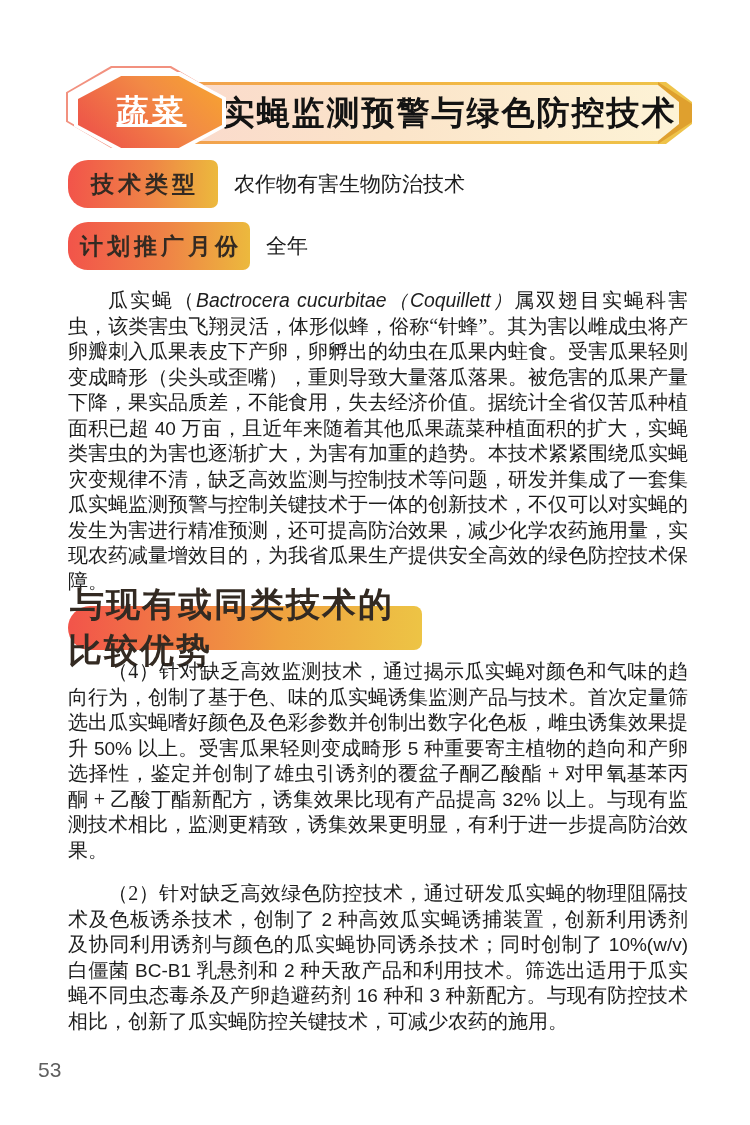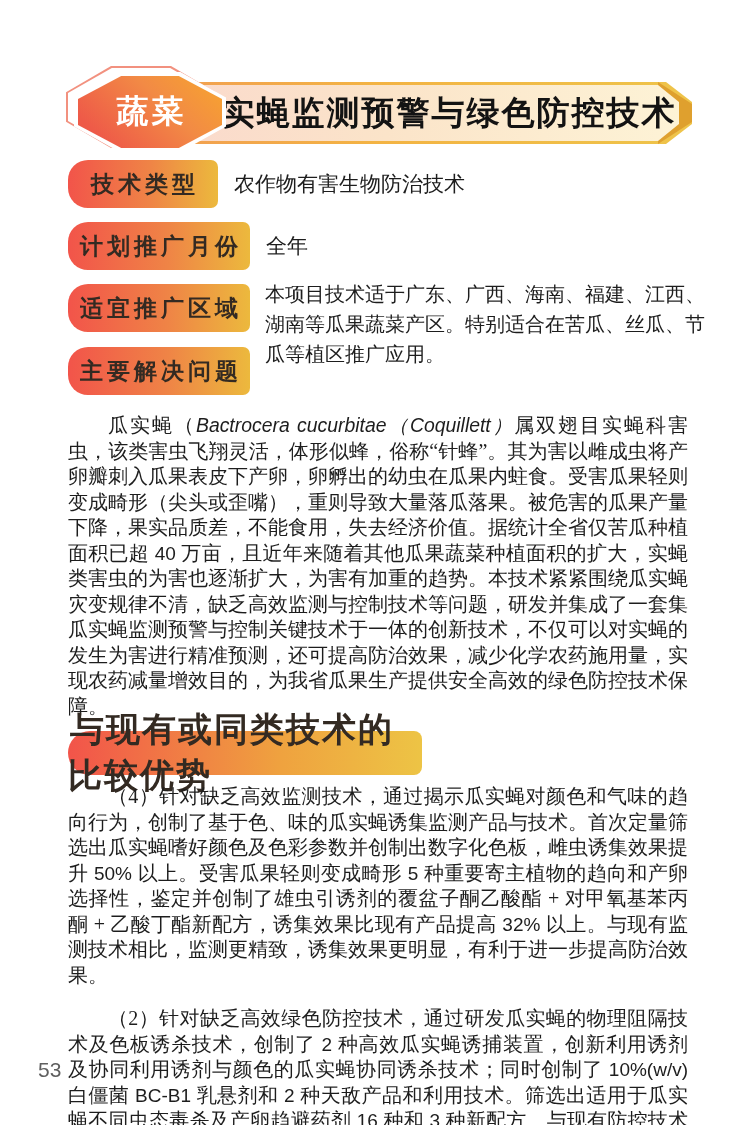--- a/index.html
+++ b/index.html
@@ -20,21 +20,21 @@
   .title-text{position:absolute;left:90px;right:34px;top:0;height:62px;
     display:flex;align-items:center;justify-content:center;
     font-family:"Liberation Sans",sans-serif;font-weight:900;font-size:33px;
     letter-spacing:2px;color:#131313;white-space:nowrap;}
   .oct{clip-path:polygon(30% 0,70% 0,100% 32%,100% 68%,70% 100%,30% 100%,0 68%,0 32%);}
   .oct-outline{position:absolute;left:66px;top:66px;width:150px;height:82px;background:#f2917f;}
   .oct-outline-inner{position:absolute;inset:2px;background:#ffffff;}
   .oct-main{position:absolute;left:74px;top:72px;width:152px;height:80px;background:#ffffff;}
   .oct-fill{position:absolute;inset:4px;background:linear-gradient(45deg,#ee5a48 15%,#f28a45 60%,#f7a62e);}
   .oct-label{position:absolute;inset:0;display:flex;align-items:center;justify-content:center;
-    font-family:"Liberation Sans",sans-serif;font-weight:900;font-size:32px;color:#ffffff;letter-spacing:3px;text-indent:3px;}
+    font-family:"Liberation Sans",sans-serif;font-weight:900;font-size:32px;color:#ffffff;letter-spacing:3px;text-indent:3px;text-decoration:underline;}
   
   .badge{
     height:48px;box-sizing:border-box;flex:0 0 auto;
     display:flex;align-items:center;justify-content:center;
     border-radius:20px 7px 7px 20px;
     background:linear-gradient(90deg,#f2544a,#ef8446 55%,#ecb93d);
     font-family:"Liberation Sans",sans-serif;font-weight:700;font-size:23px;
     color:#332a22;letter-spacing:4px;text-indent:4px;
   }
   .badge.w4{width:150px;}
@@ -87,27 +87,20 @@
   <div class="field-row row-1">
     <div class="badge w4">技术类型</div>
     <div class="field-value">农作物有害生物防治技术</div>
   </div>
 
   <div class="field-row row-2">
     <div class="badge w6">计划推广月份</div>
     <div class="field-value">全年</div>
   </div>
 
-  <div class="region-row">
-    <div class="region-badges">
-      <div class="badge w6">适宜推广区域</div>
-      <div class="badge w6">主要解决问题</div>
-    </div>
-    <div class="region-text">本项目技术适于广东、广西、海南、福建、江西、湖南等瓜果蔬菜产区。特别适合在苦瓜、丝瓜、节瓜等植区推广应用。</div>
-  </div>
 
   <p class="body-text"><span>瓜实蝇（</span><span class="latin-italic">Bactrocera cucurbitae（Coquillett）</span><span>属双翅目实蝇科害虫，该类害虫飞翔灵活，体形似蜂，俗称“针蜂”。其为害以雌成虫将产卵瓣刺入瓜果表皮下产卵，卵孵出的幼虫在瓜果内蛀食。受害瓜果轻则变成畸形（尖头或歪嘴），重则导致大量落瓜落果。被危害的瓜果产量下降，果实品质差，不能食用，失去经济价值。据统计全省仅苦瓜种植面积已超</span><span class="num"> 40 </span><span>万亩，且近年来随着其他瓜果蔬菜种植面积的扩大，实蝇类害虫的为害也逐渐扩大，为害有加重的趋势。本技术紧紧围绕瓜实蝇灾变规律不清，缺乏高效监测与控制技术等问题，研发并集成了一套集瓜实蝇监测预警与控制关键技术于一体的创新技术，不仅可以对实蝇的发生为害进行精准预测，还可提高防治效果，减少化学农药施用量，实现农药减量增效目的，为我省瓜果生产提供安全高效的绿色防控技术保障。</span></p>
 
   <div class="badge badge-lg">与现有或同类技术的比较优势</div>
 
   <p class="body-text after-badge"><span>（4）针对缺乏高效监测技术，通过揭示瓜实蝇对颜色和气味的趋向行为，创制了基于色、味的瓜实蝇诱集监测产品与技术。首次定量筛选出瓜实蝇嗜好颜色及色彩参数并创制出数字化色板，雌虫诱集效果提升</span><span class="num"> 50% </span><span>以上。受害瓜果轻则变成畸形</span><span class="num"> 5 </span><span>种重要寄主植物的趋向和产卵选择性，鉴定并创制了雄虫引诱剂的覆盆子酮乙酸酯 + 对甲氧基苯丙酮 + 乙酸丁酯新配方，诱集效果比现有产品提高</span><span class="num"> 32% </span><span>以上。与现有监测技术相比，监测更精致，诱集效果更明显，有利于进一步提高防治效果。</span></p>
   <p class="body-text"><span>（2）针对缺乏高效绿色防控技术，通过研发瓜实蝇的物理阻隔技术及色板诱杀技术，创制了</span><span class="num"> 2 </span><span>种高效瓜实蝇诱捕装置，创新利用诱剂及协同利用诱剂与颜色的瓜实蝇协同诱杀技术；同时创制了</span><span class="num"> 10%(w/v) </span><span>白僵菌</span><span class="num"> BC-B1 </span><span>乳悬剂和</span><span class="num"> 2 </span><span>种天敌产品和利用技术。筛选出适用于瓜实蝇不同虫态毒杀及产卵趋避药剂</span><span class="num"> 16 </span><span>种和</span><span class="num"> 3 </span><span>种新配方。与现有防控技术相比，创新了瓜实蝇防控关键技术，可减少农药的施用。</span></p>
 
   <div class="page-number">53</div>
 

